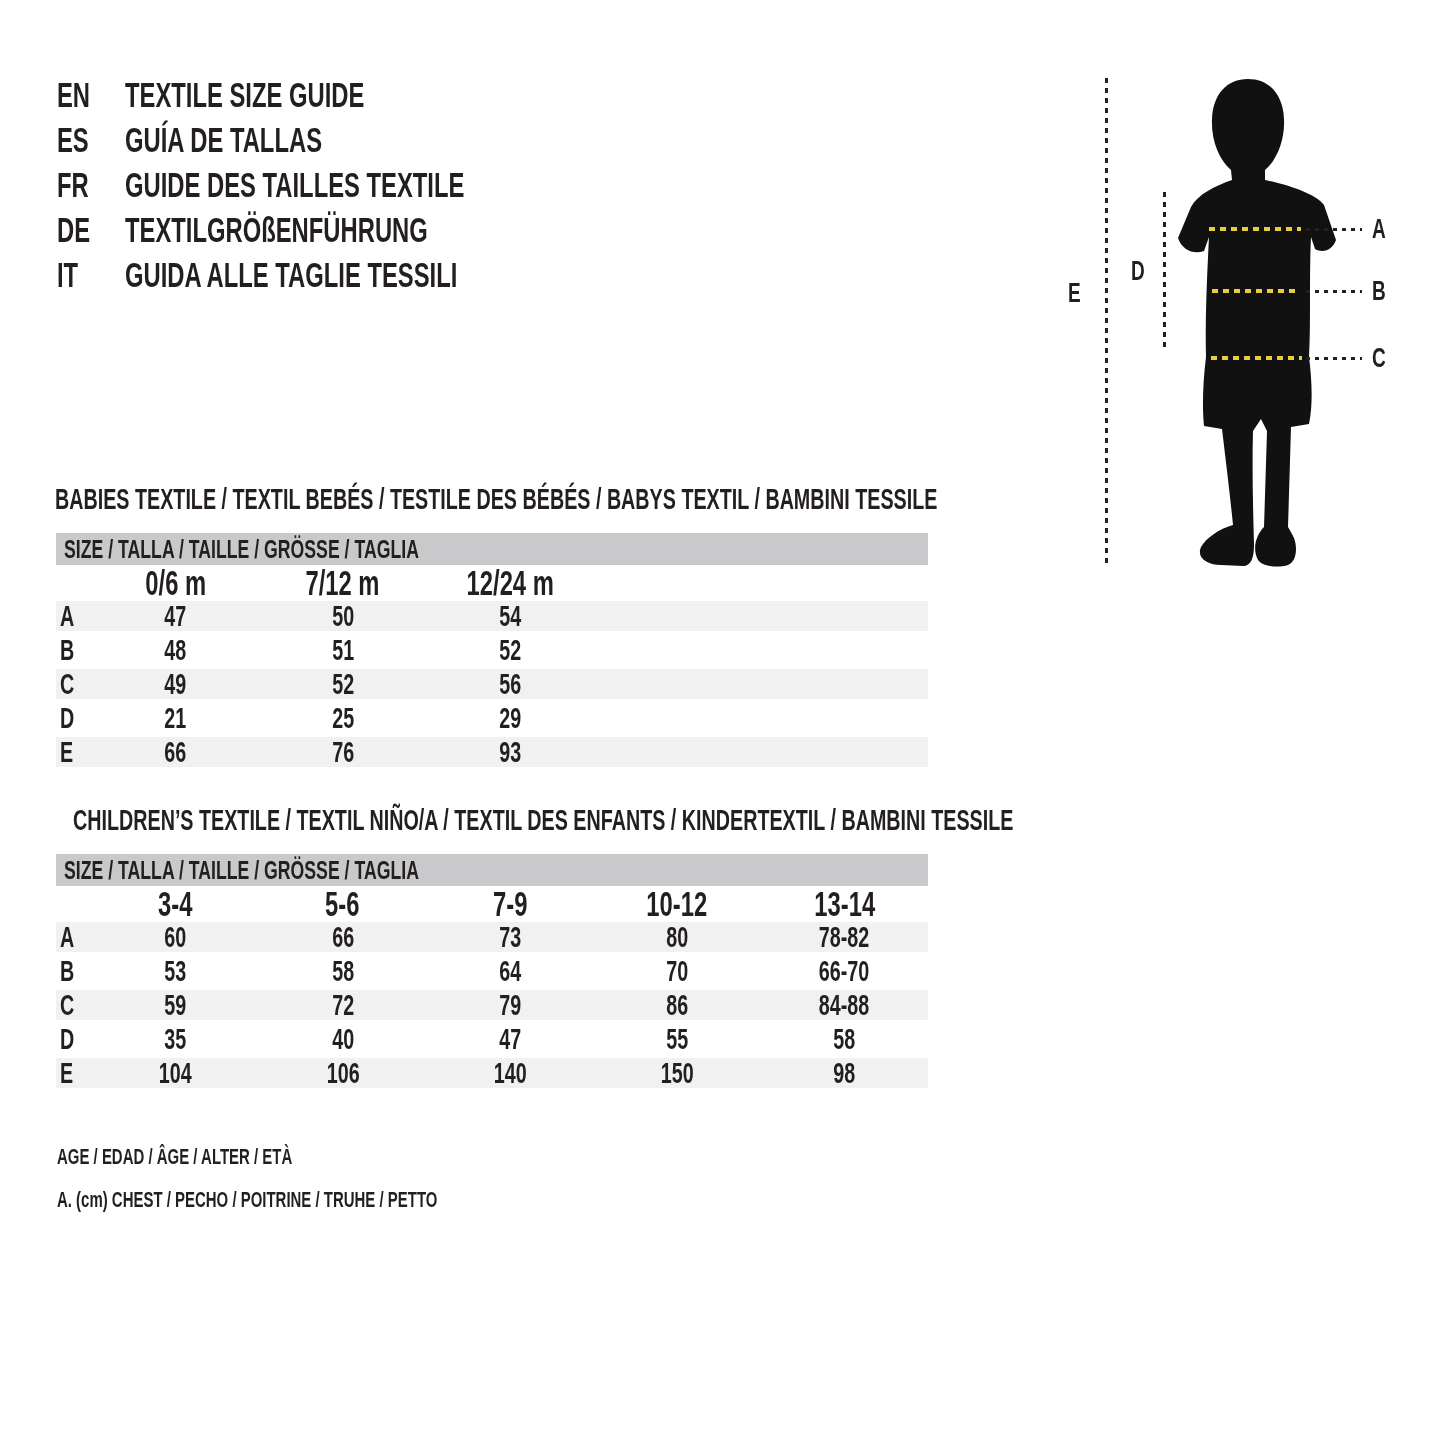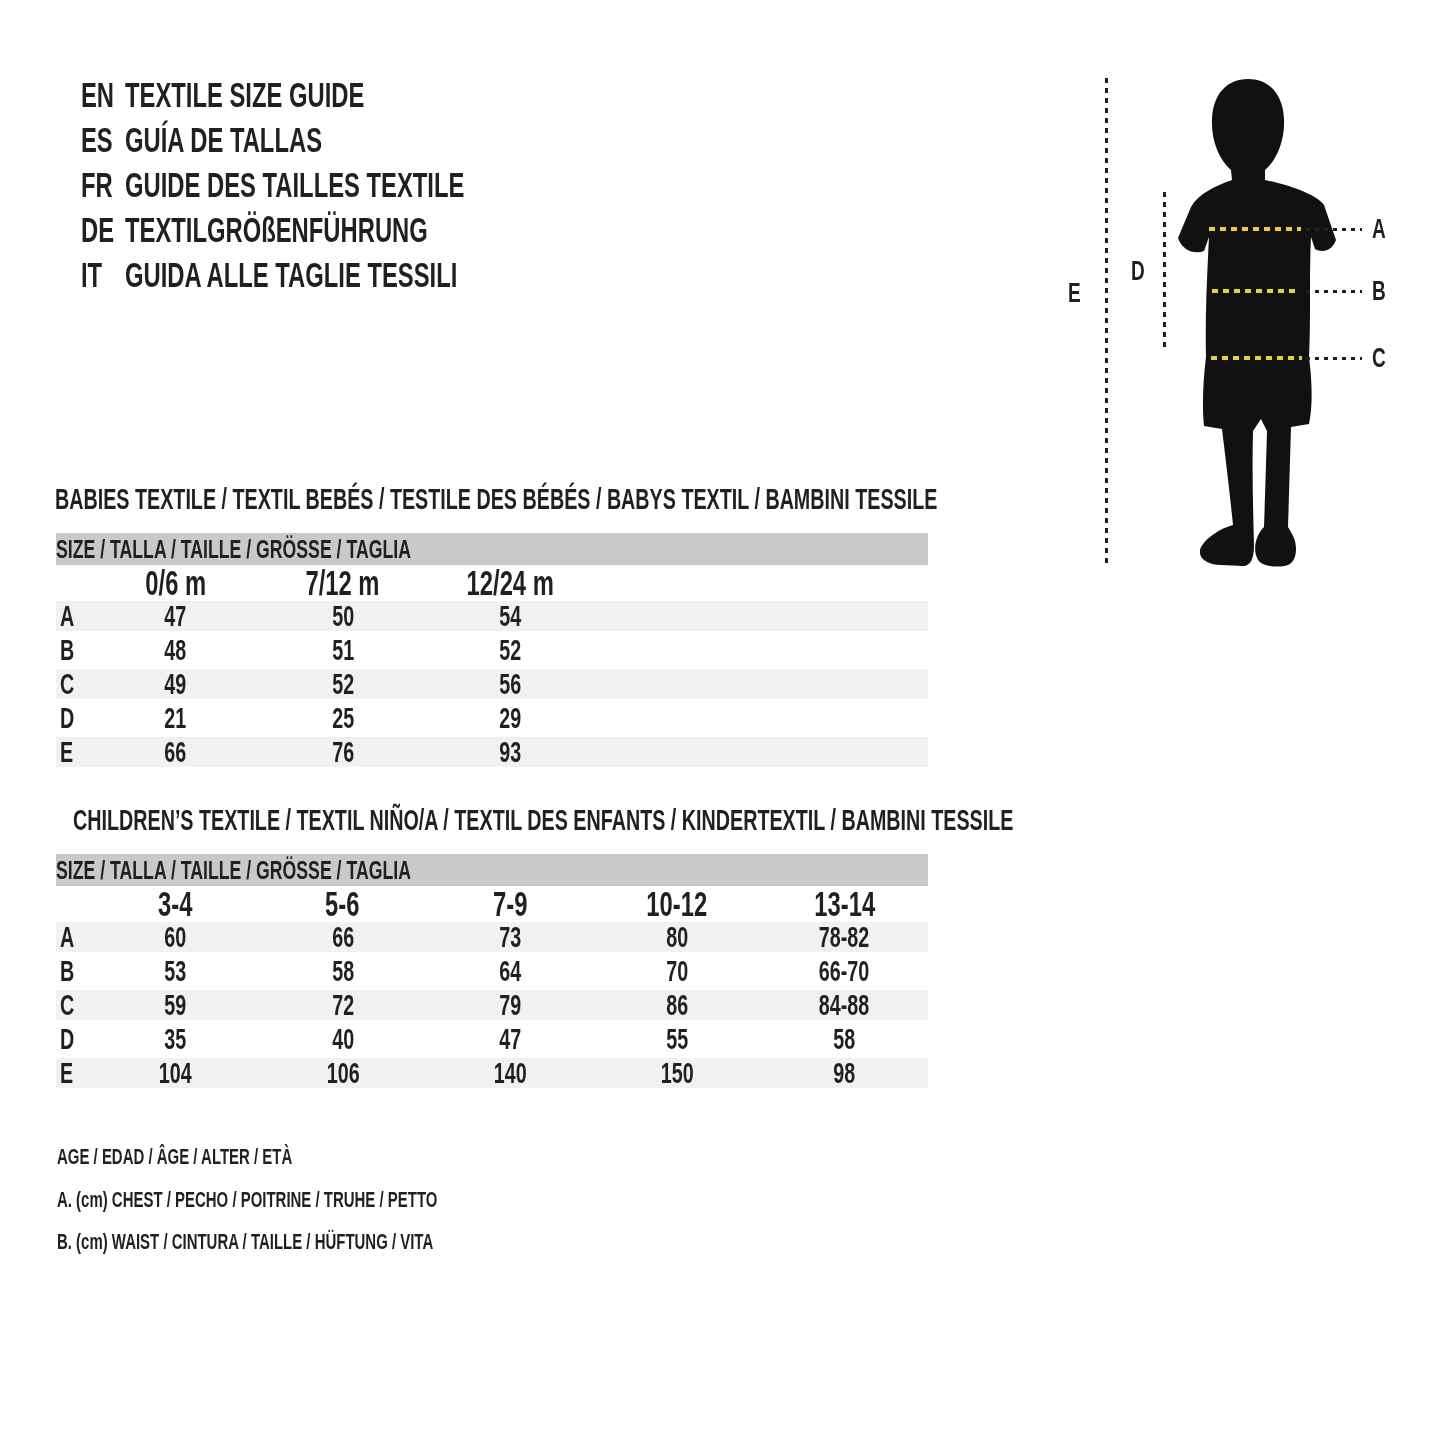--- a/index.html
+++ b/index.html
@@ -7,27 +7,27 @@
     width:1445px;height:1445px;position:relative;background:#ffffff;
     font-family:"Liberation Sans", sans-serif;color:#231f20;overflow:hidden;
   }
   .abs{position:absolute;}
   .t{font-weight:700;color:#231f20;white-space:nowrap;}
   
   .cx{display:inline-block;transform:scaleX(0.68);transform-origin:0 50%;white-space:nowrap;}
   .cxc{display:inline-block;transform:scaleX(0.68);transform-origin:50% 50%;white-space:nowrap;}
   
   .lang-row{position:relative;height:45px;line-height:45px;font-size:35px;}
-  .lang-code{position:absolute;left:0;top:0;margin-left:24px;}
+  .lang-code{position:absolute;left:0;top:0;}
   .lang-title{position:absolute;left:68px;top:0;}
   
   .sec-title{font-size:29px;line-height:29px;}
   
   .size-table{position:absolute;width:872px;}
-  .size-bar{height:32px;background:#c9c9cb;line-height:32px;font-size:26px;padding-left:0;box-sizing:border-box;}
+  .size-bar{height:32px;background:#c9c9cb;line-height:32px;font-size:26px;padding-left:8px;box-sizing:border-box;}
   .trow{display:grid;grid-template-columns:36px repeat(5,167.2px);height:34px;align-items:center;box-sizing:border-box;}
   .trow.stripe{background:#f1f1f2;border-top:2px solid #fff;border-bottom:2px solid #fff;}
   .tcell{text-align:center;font-size:29px;line-height:29px;}
   .tcell.hd{font-size:35px;}
   .tcell.lbl{text-align:left;padding-left:4px;font-size:29px;}
   
   .legend-line{font-size:22px;line-height:42.5px;}
   
   .vdots{width:3px;background:repeating-linear-gradient(to bottom,#231f20 0 5px,transparent 5px 10px);}
   .hdots{height:3px;background:repeating-linear-gradient(to right,#231f20 0 4px,transparent 4px 9px);}
@@ -208,14 +208,13 @@
     <div class="tcell"><span class="cxc">106</span></div>
     <div class="tcell"><span class="cxc">140</span></div>
     <div class="tcell"><span class="cxc">150</span></div>
     <div class="tcell"><span class="cxc">98</span></div>
   </div>
 </div>
 
 <div class="abs t" style="left:57px;top:1136px;">
   <div class="legend-line"><span class="cx">AGE / EDAD / ÂGE / ALTER / ETÀ</span></div>
   <div class="legend-line"><span class="cx">A. (cm) CHEST / PECHO / POITRINE / TRUHE / PETTO</span></div>
-  <div class="legend-line"><span class="cx">B. (cm) WAIST / CINTURA / TAILLE / HÜFTUNG / VITA</span></div>
 </div>
 
 </body></html>

